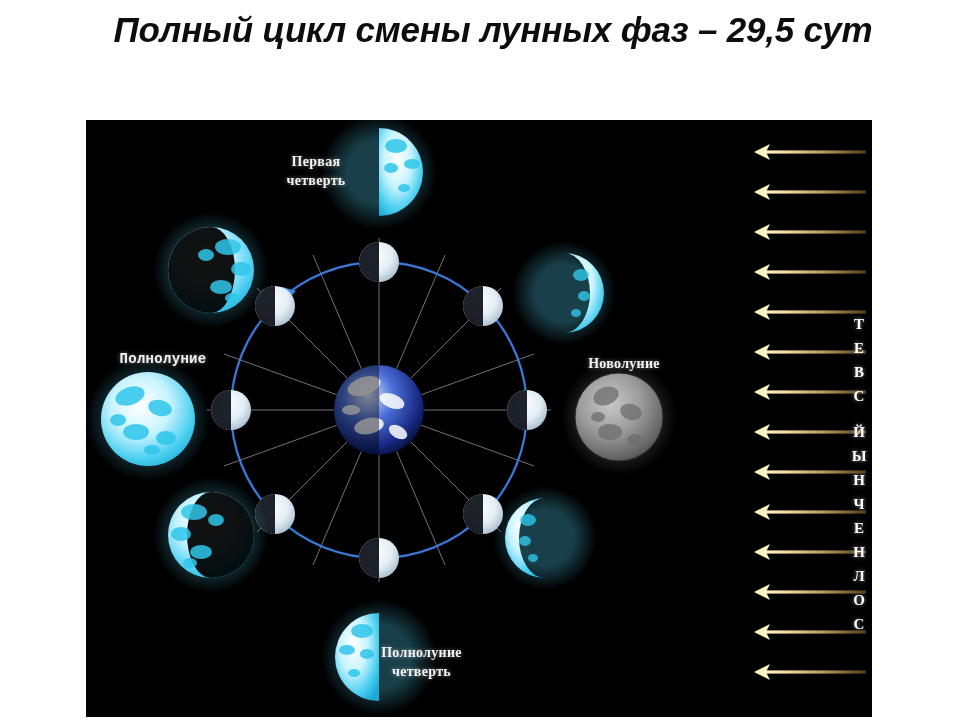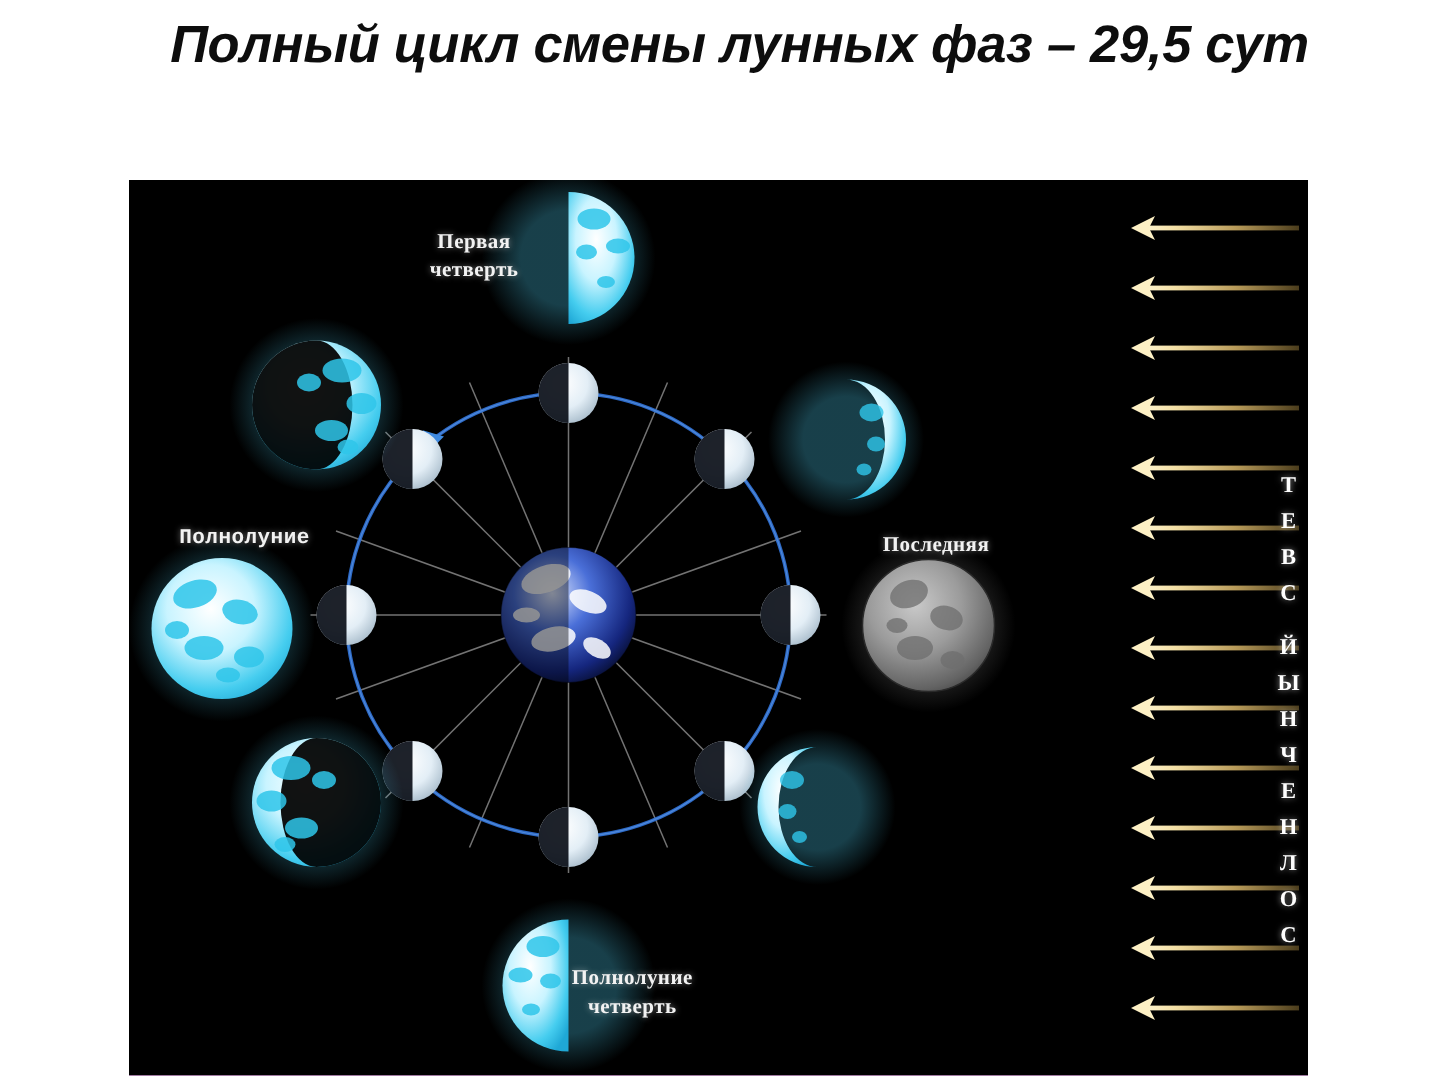--- a/index.html
+++ b/index.html
@@ -411,21 +411,21 @@
           <polygon points="668,0 684,-8 680,0 684,8" fill="#fdf0c4"></polygon>
         </g>
       </g>
     </svg>
 
     <div class="panel-label lbl-first-quarter">Первая
 четверть</div>
 
     <div class="panel-label lbl-full-moon">Полнолуние</div>
 
-    <div class="panel-label lbl-new-moon">Последняя</div>
+    <div class="panel-label lbl-new-moon">Новолуние</div>
 
     <div class="panel-label lbl-last-quarter">Полнолуние
 четверть</div>
 
     <div class="sunlight-caption">
         <span>С</span>
         <span>О</span>
         <span>Л</span>
         <span>Н</span>
         <span>Е</span>

